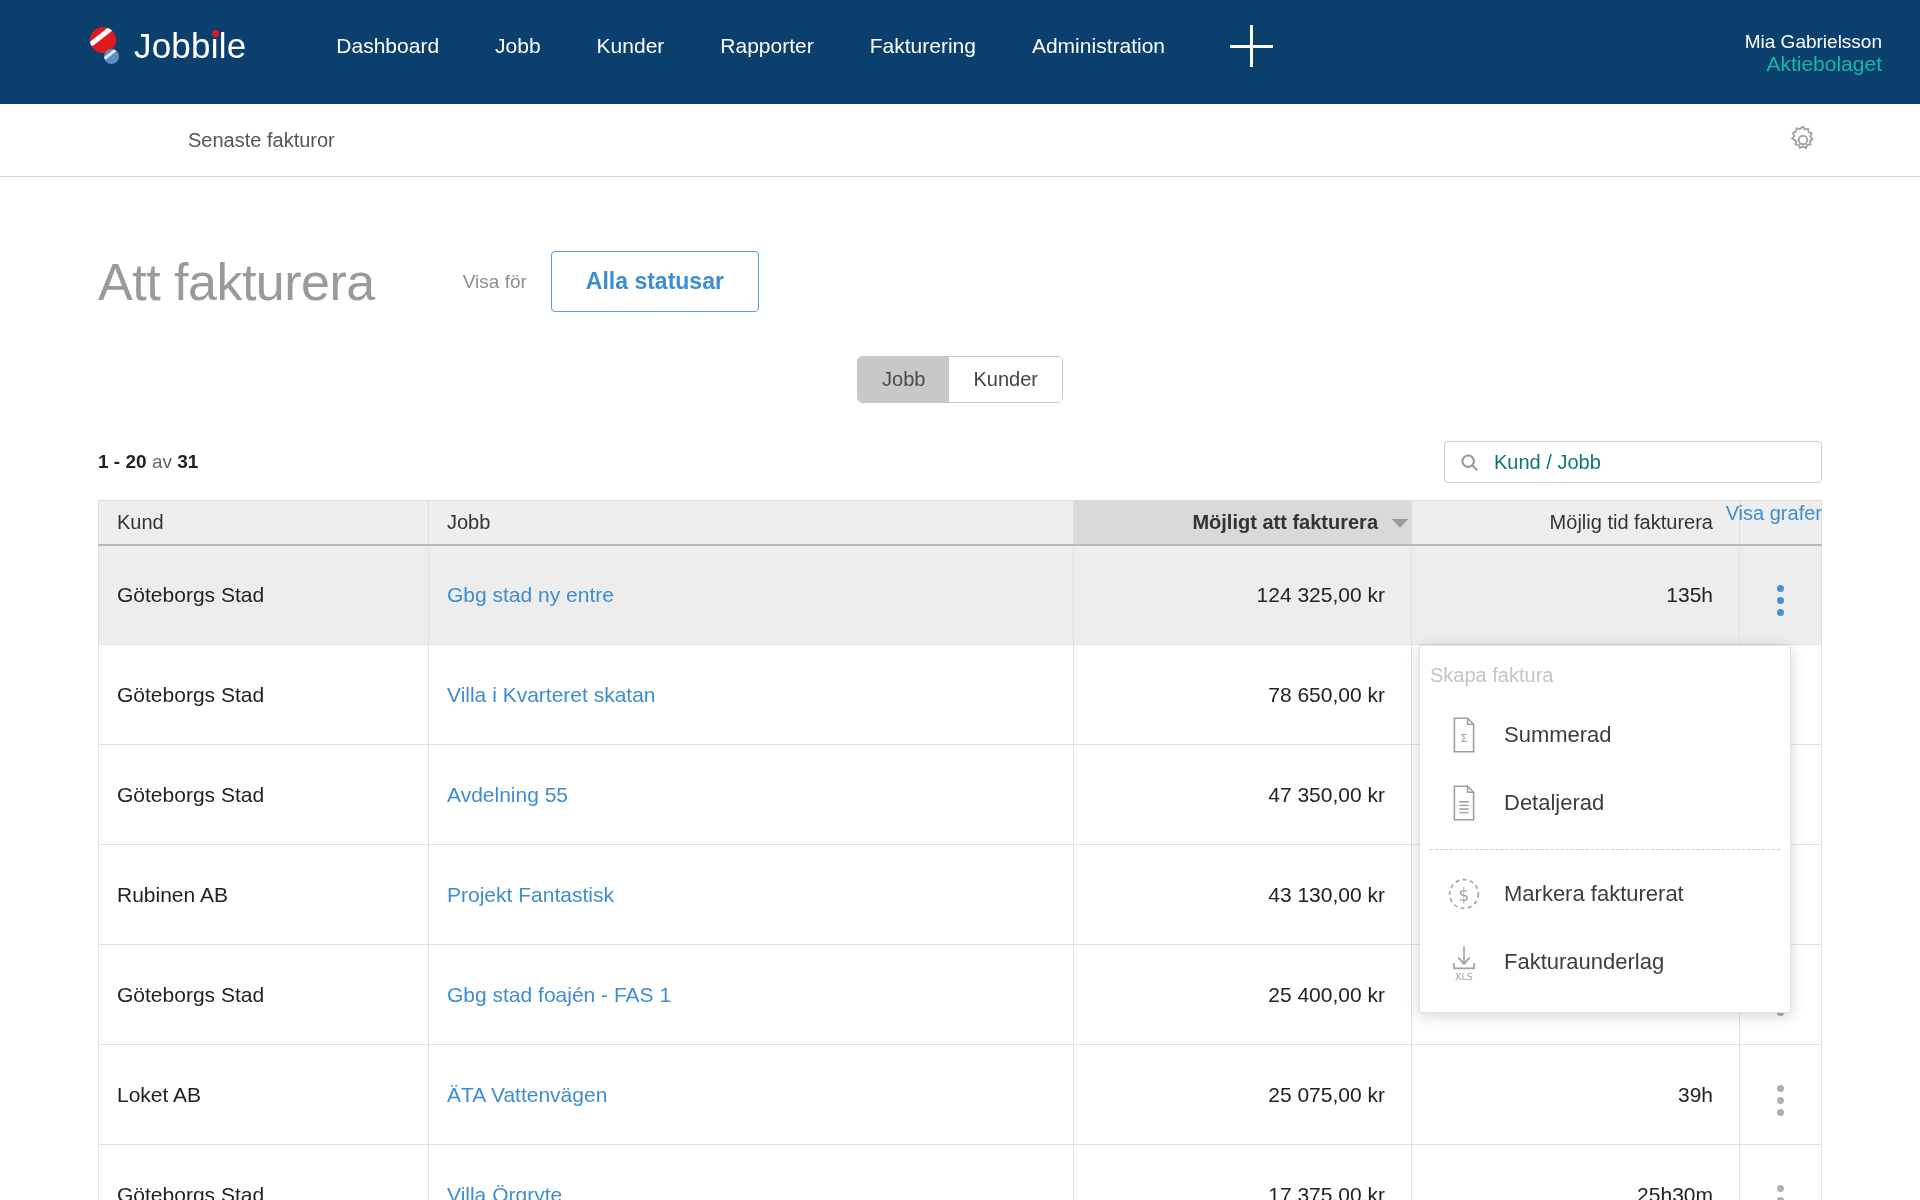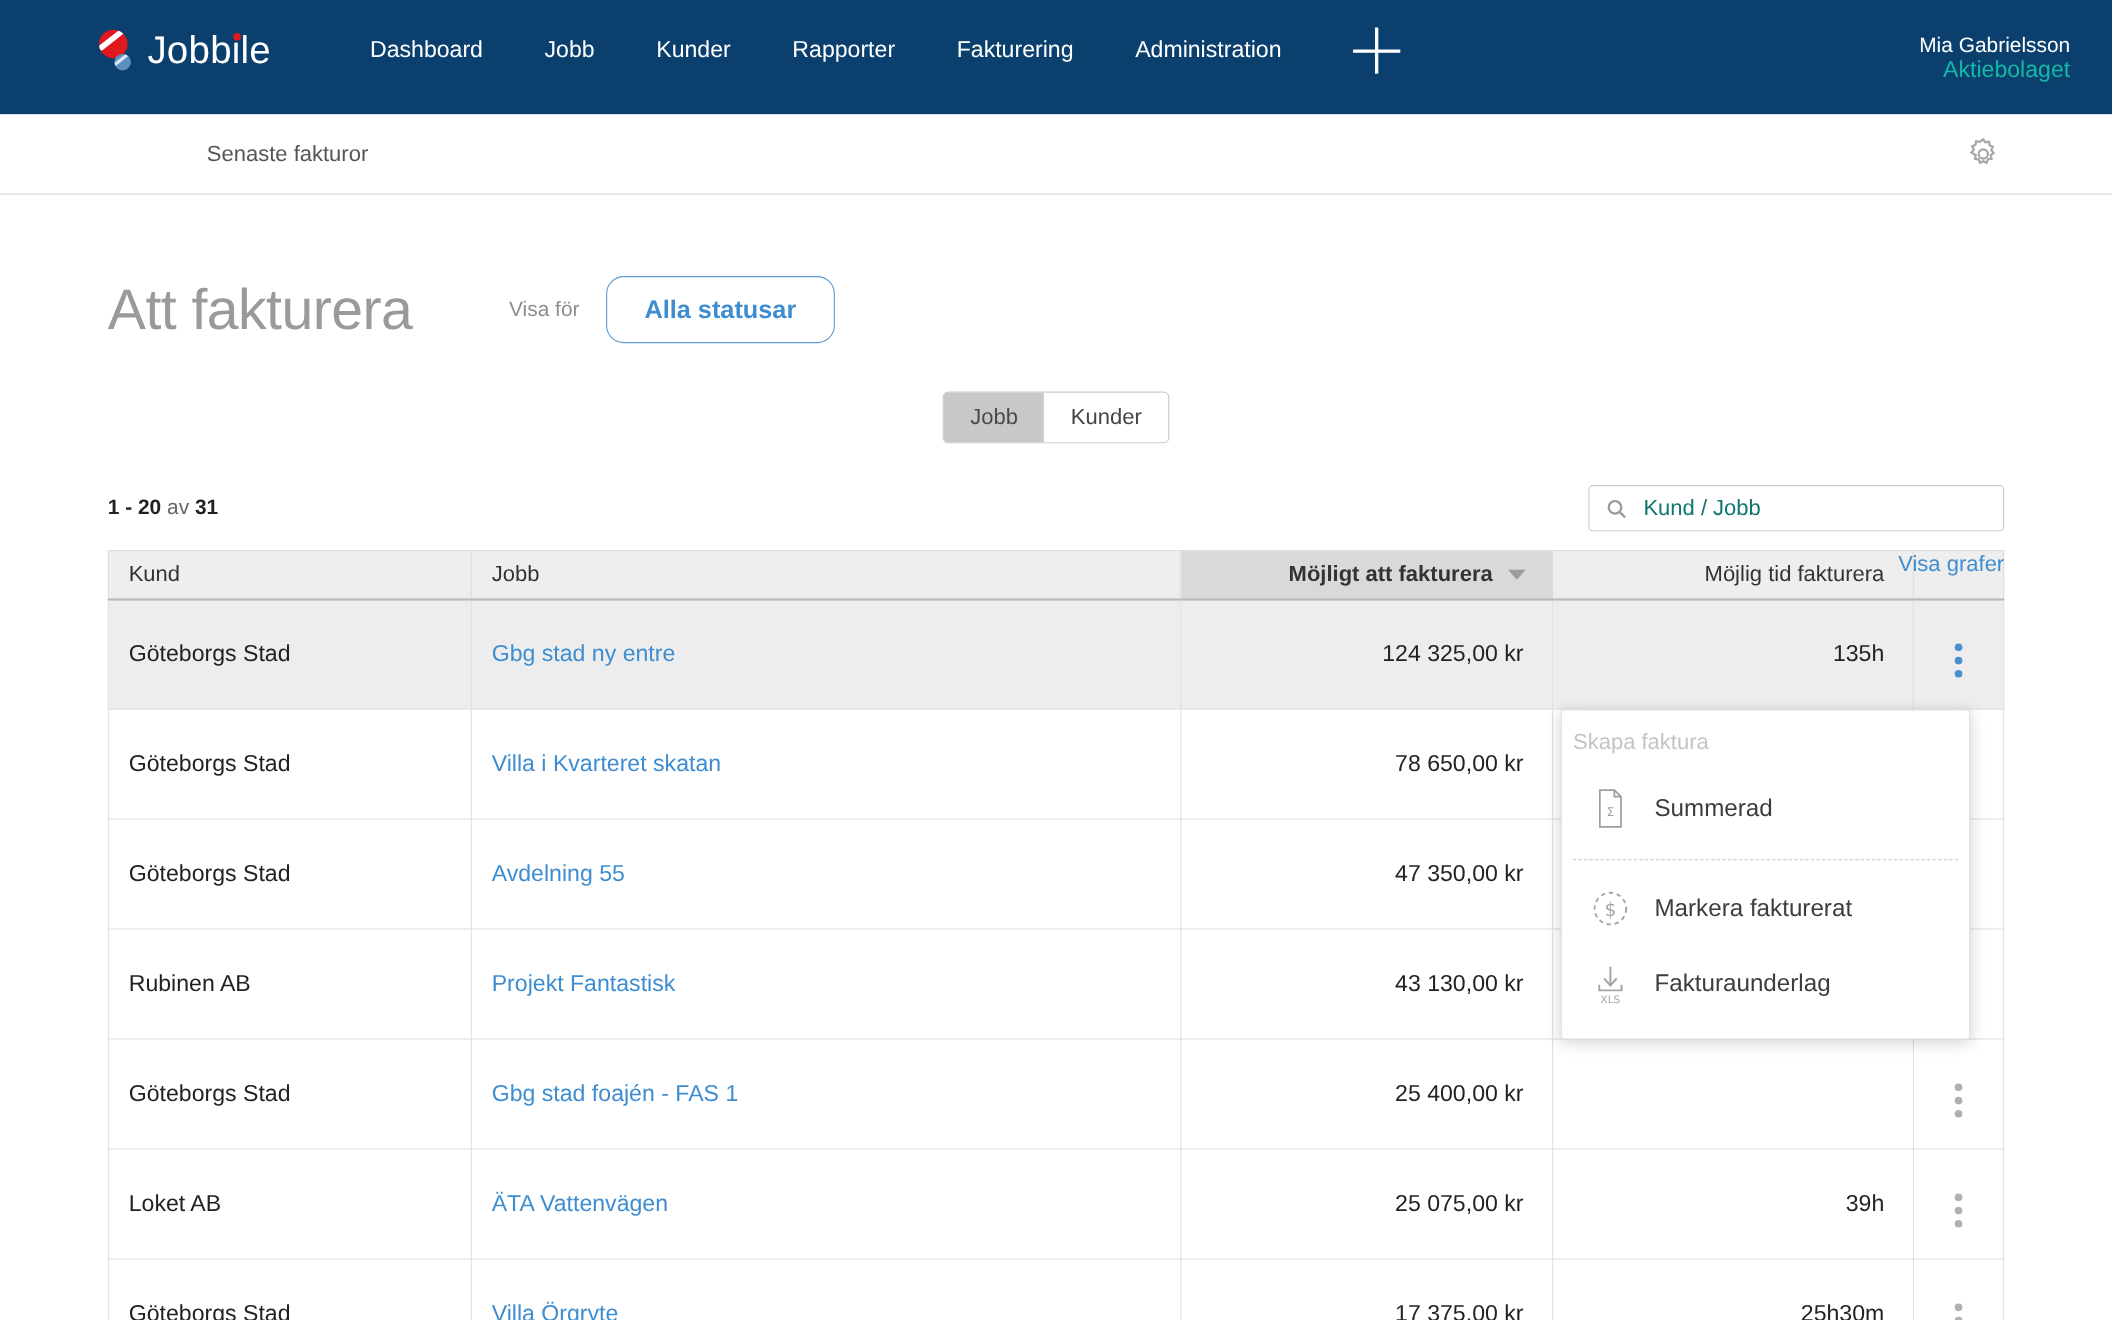--- a/index.html
+++ b/index.html
@@ -89,21 +89,21 @@
   
   .page { position: relative; padding: 0 98px; }
   .title-row {
     display: flex; align-items: center; padding-top: 74px;
   }
   .page-title {
     font-size: 52px; color: #9a9a9a; font-weight: 400; letter-spacing: -0.5px;
   }
   .visa-for { font-size: 19px; color: #8d8d8d; margin-left: 88px; }
   .status-btn {
-    margin-left: 24px; border: 1px solid #5b9bd5; border-radius: 16px;
+    margin-left: 24px; border: 1px solid #5b9bd5; border-radius: 4px;
     background: #ffffff; color: #3f8dd1; font-size: 23px; font-weight: bold;
     padding: 16px 34px; cursor: pointer;
   }
   .graf-link {
     position: absolute; right: 98px; top: 325px;
     color: #3f8dd1; font-size: 20px; cursor: pointer;
   }
 
   .toggle-wrap { display: flex; justify-content: center; margin-top: 44px; }
   .toggle {
@@ -131,21 +131,21 @@
   .search-ph { font-size: 20px; color: #0f766e; margin-left: 14px; }
 
   
   .tbl { width: 100%; border-collapse: collapse; margin-top: 17px; table-layout: fixed; }
   .tbl th {
     background: #eeeeee; border: 1px solid #dddddd; border-bottom: 2px solid #b9b9b9;
     height: 44px; font-size: 20px; font-weight: normal; color: #333333;
     text-align: left; padding: 0 18px; vertical-align: middle;
   }
   .tbl th.sorted {
-    background: #d9d9d9; font-weight: bold; text-align: right; padding-right: 24px;
+    background: #d9d9d9; font-weight: bold; text-align: right; padding-right: 3px;
   }
   .tbl th.num { text-align: right; padding-right: 26px; }
   .caret {
     display: inline-block; margin-left: 14px;
     border-left: 8px solid transparent; border-right: 8px solid transparent;
     border-top: 9px solid #9b9b9b; vertical-align: middle;
   }
   .tbl td {
     border: 1px solid #e0e0e0; height: 100px; font-size: 21px; color: #222222;
     padding: 0 18px; vertical-align: middle;
@@ -390,20 +390,30 @@
     <span class="ico">
       <svg width="30" height="36" viewBox="0 0 24 30" fill="none" stroke="#9e9e9e" stroke-width="1.3">
         <path d="M4 1h11l5 5v23H4z"></path>
           <path d="M15 1v5h5"></path>
         <text x="12" y="21" font-size="9" fill="#9e9e9e" stroke="none" text-anchor="middle" font-family="DejaVu Sans">Σ</text>
       </svg>
     </span>
     <span class="menu-label">Summerad</span>
   </div>
 
+  <div class="menu-item">
+    <span class="ico">
+      <svg width="30" height="36" viewBox="0 0 24 30" fill="none" stroke="#9e9e9e" stroke-width="1.3">
+        <path d="M4 1h11l5 5v23H4z"></path>
+          <path d="M15 1v5h5"></path>
+        <path d="M8 14h8M8 17h8M8 20h8M8 23h8" stroke-width="1.2"></path>
+      </svg>
+    </span>
+    <span class="menu-label">Detaljerad</span>
+  </div>
 
   <div class="menu-sep"></div>
 
   <div class="menu-item">
     <span class="ico">
       <svg width="34" height="34" viewBox="0 0 26 26" fill="none" stroke="#a5a5a5" stroke-width="1.3">
         <circle cx="13" cy="13" r="11" stroke-dasharray="3 2.6"></circle>
         <text x="13" y="18" font-size="13" fill="#a5a5a5" stroke="none" text-anchor="middle" font-family="DejaVu Sans">$</text>
       </svg>
     </span>

